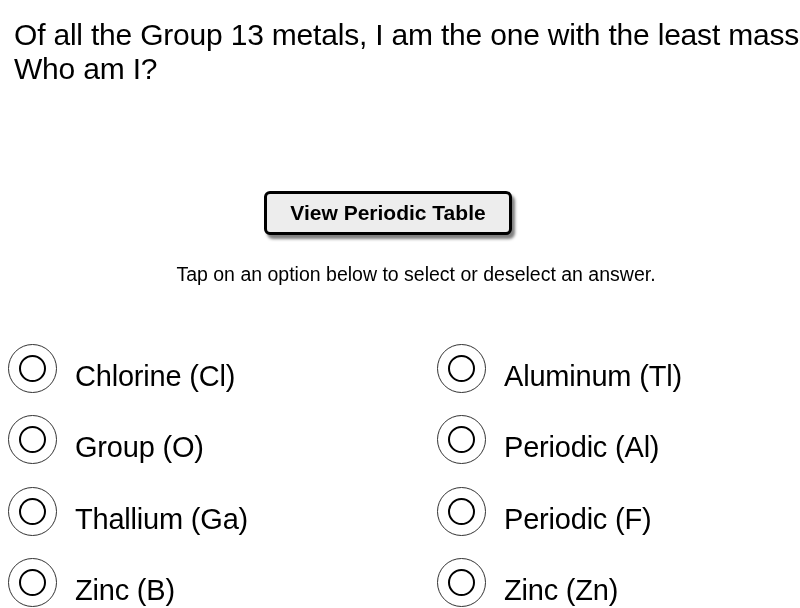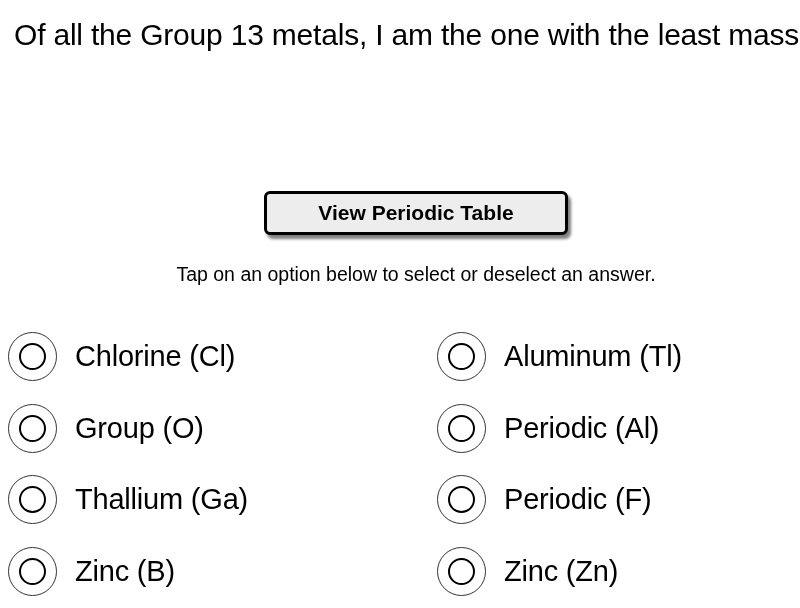--- a/index.html
+++ b/index.html
@@ -25,21 +25,21 @@
     line-height: 34px;
     letter-spacing: -0.2px;
     white-space: nowrap;
     color: #000;
   }
 
   
   .ptable-btn {
     position: absolute;
     left: 264px; top: 191px;
-    width: 304px; height: 44px;
+    width: 248px; height: 44px;
     background: #ededed;
     border: 3px solid #000;
     border-radius: 6px;
     box-shadow: 3px 4px 3px rgba(0,0,0,0.5);
     font-family: "Liberation Sans", sans-serif;
     font-size: 21px;
     font-weight: bold;
     color: #000;
     text-align: center;
     cursor: pointer;
@@ -60,21 +60,21 @@
     position: absolute;
     left: 0; top: 321px;
     width: 832px;
     padding-left: 8px;
     display: grid;
     grid-template-columns: 429px 1fr;
     grid-template-rows: repeat(4, 71.5px);
   }
   .option {
     display: flex;
-    align-items: center;
+    align-items: flex-end;
     cursor: pointer;
   }
   .radio {
     width: 49px; height: 49px;
     border: 1.5px solid #333;
     border-radius: 50%;
     background: #fff;
     display: flex;
     align-items: center;
     justify-content: center;
@@ -94,20 +94,21 @@
     color: #000;
   }
 </style>
 </head>
 <body>
 
 <div class="stage">
 
   <div class="question">
     <div>Of all the Group 13 metals, I am the one with the least mass</div>
+    <div>Who am I?</div>
   </div>
 
   <button class="ptable-btn">View Periodic Table</button>
 
   <div class="instruction">Tap on an option below to select or deselect an answer.</div>
 
   <div class="options">
 
     <div class="option">
       <span class="radio">

